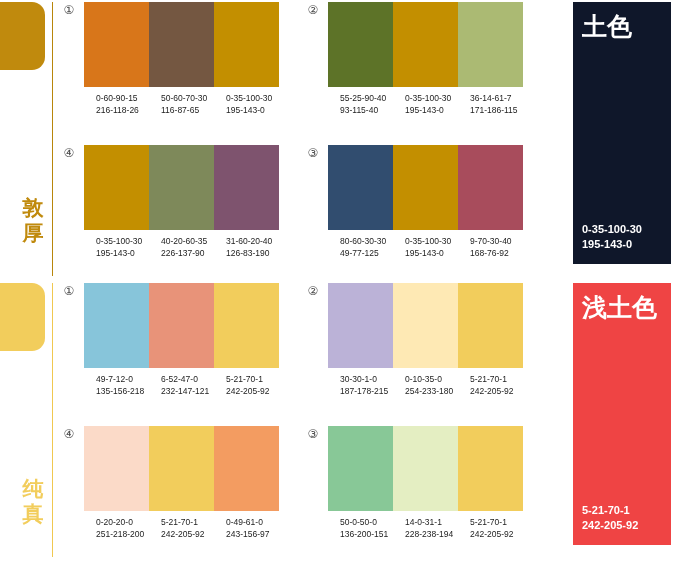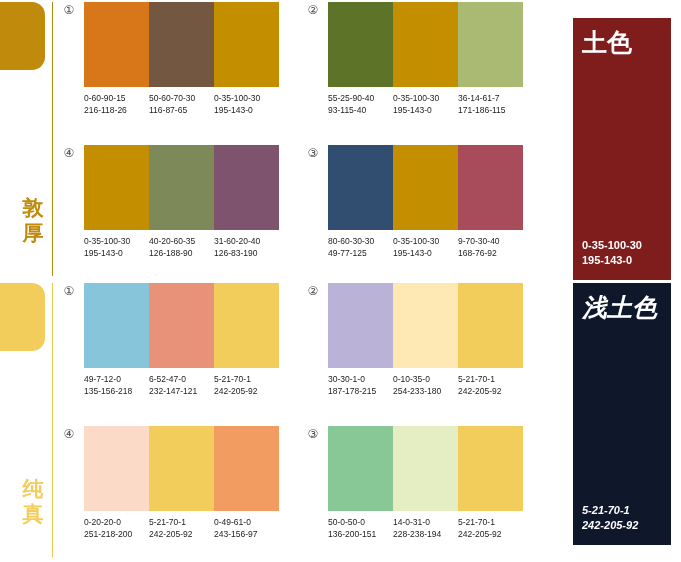--- a/index.html
+++ b/index.html
@@ -39,21 +39,21 @@
     position:absolute;left:0;top:1px;
     width:14px;height:14px;border-radius:50%;
     border:1px solid #6b6b6b;color:#4a4a4a;
     font-size:9px;line-height:13px;text-align:center;
     font-family:"DejaVu Sans","Liberation Sans",sans-serif;
   }
   .swatches{position:absolute;left:22px;top:0;display:flex;}
   .sw{width:65px;height:85px;}
   .labels{position:absolute;left:22px;top:91px;display:flex;}
   .lbl{width:65px;font-size:8.5px;color:#222;line-height:11.5px;}
-  .lbl .cmyk,.lbl .rgb{display:block;white-space:nowrap;}
+  .lbl .cmyk,.lbl .rgb{display:block;white-space:nowrap;margin-left:12px;}
 
   
   .feature{position:absolute;left:573px;top:2px;width:98px;height:262px;}
   .feature-title{
     position:absolute;left:9px;top:10px;
     color:#ffffff;font-size:25px;font-weight:bold;
     line-height:29px;white-space:nowrap;
     font-family:"DejaVu Sans","Liberation Sans",sans-serif;
   }
   .feature-codes{
@@ -127,21 +127,21 @@
             <div class="sw" style="background: rgb(126, 137, 90);"></div>
             <div class="sw" style="background: rgb(126, 83, 110);"></div>
           </div>
           <div class="labels">
             <div class="lbl">
               <span class="cmyk">0-35-100-30</span>
               <span class="rgb">195-143-0</span>
             </div>
             <div class="lbl">
               <span class="cmyk">40-20-60-35</span>
-              <span class="rgb">126-188-90</span>
+              <span class="rgb">226-137-90</span>
             </div>
             <div class="lbl">
               <span class="cmyk">31-60-20-40</span>
               <span class="rgb">126-83-190</span>
             </div>
           </div>
         </div>
         <div class="group" style="left: 306px; top: 145px;">
           <div class="grp-num" style="border: none; font-size: 12px; line-height: 14px;">③</div>
           <div class="swatches">
@@ -157,21 +157,21 @@
             <div class="lbl">
               <span class="cmyk">0-35-100-30</span>
               <span class="rgb">195-143-0</span>
             </div>
             <div class="lbl">
               <span class="cmyk">9-70-30-40</span>
               <span class="rgb">168-76-92</span>
             </div>
           </div>
         </div>
-        <div class="feature" style="background: #7f1d1d; margin-top: 16px;">
+        <div class="feature" style="background: #0f172a;">
           <div class="feature-title">土色</div>
           <div class="feature-codes">
             <span>0-35-100-30</span>
             <span>195-143-0</span>
           </div>
         </div>
       </div>
       <div class="half half-bottom">
         <div class="tab">
           <div class="tab-block" style="background: rgb(242, 205, 92);"></div>
@@ -253,30 +253,30 @@
             <div class="sw" style="background: rgb(136, 200, 151);"></div>
             <div class="sw" style="background: rgb(228, 238, 194);"></div>
             <div class="sw" style="background: rgb(242, 205, 92);"></div>
           </div>
           <div class="labels">
             <div class="lbl">
               <span class="cmyk">50-0-50-0</span>
               <span class="rgb">136-200-151</span>
             </div>
             <div class="lbl">
-              <span class="cmyk">14-0-31-0</span>
+              <span class="cmyk">14-0-31-1</span>
               <span class="rgb">228-238-194</span>
             </div>
             <div class="lbl">
               <span class="cmyk">5-21-70-1</span>
               <span class="rgb">242-205-92</span>
             </div>
           </div>
         </div>
-        <div class="feature" style="background: #0f172a; font-style: italic;">
+        <div class="feature" style="background: #ef4444;">
           <div class="feature-title">浅土色</div>
           <div class="feature-codes">
             <span>5-21-70-1</span>
             <span>242-205-92</span>
           </div>
         </div>
       </div>
     </div>
 </div>
 

